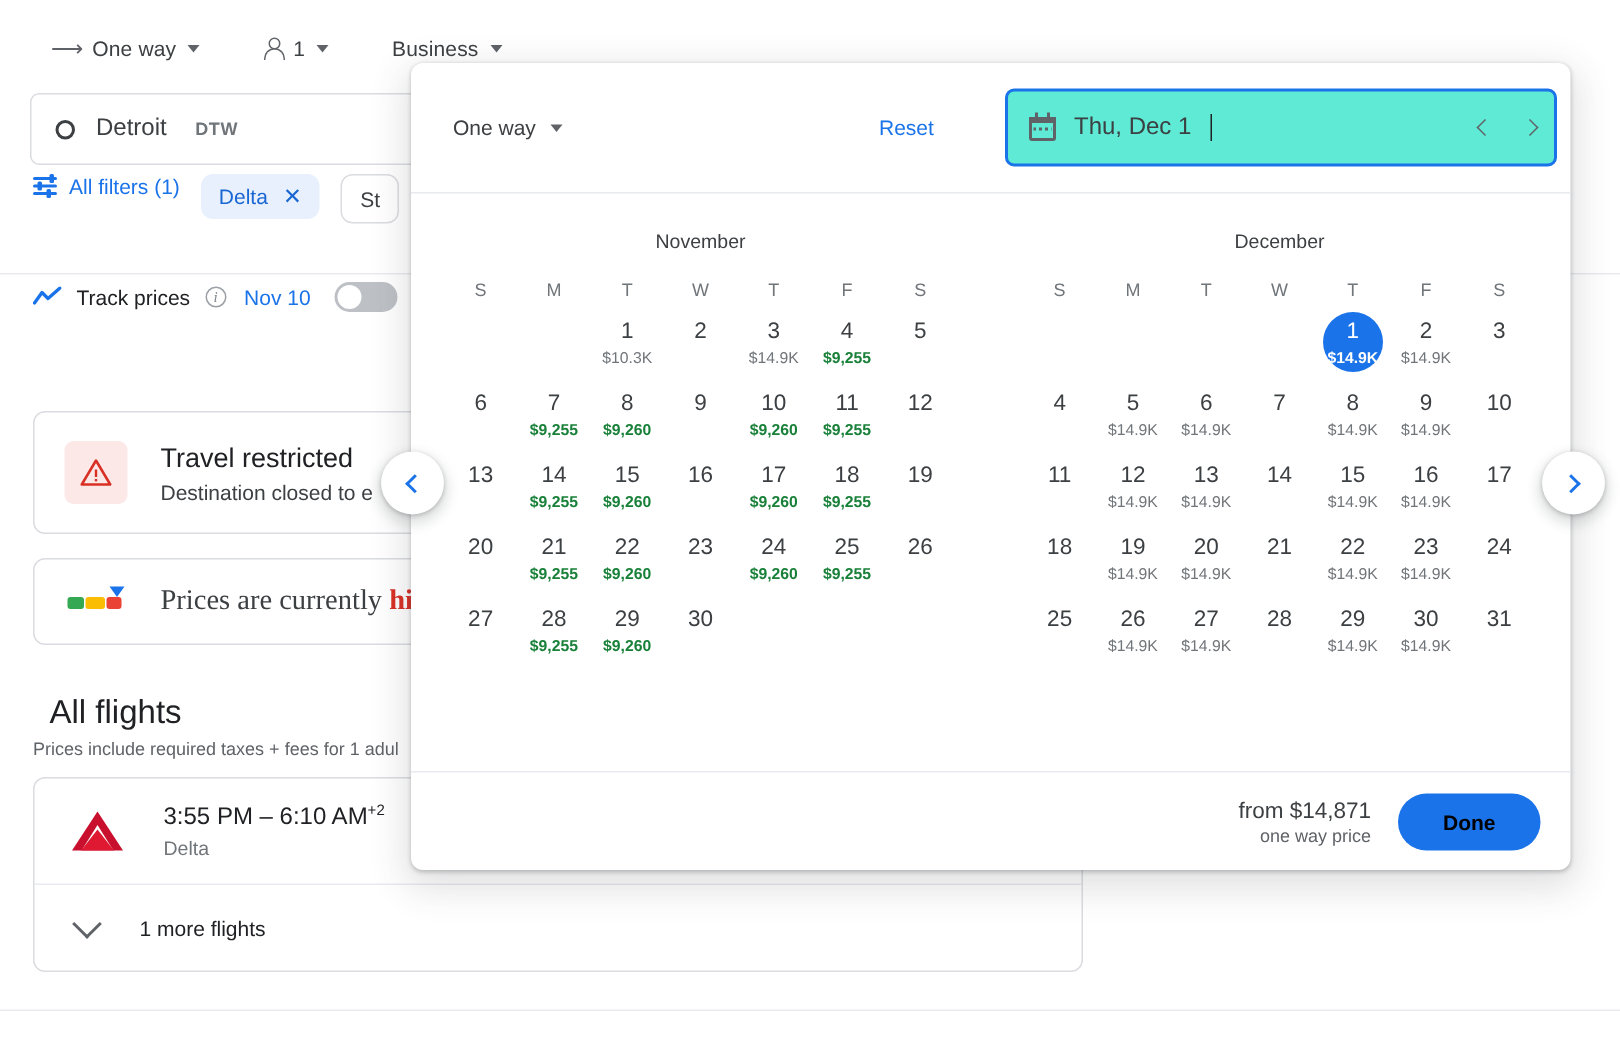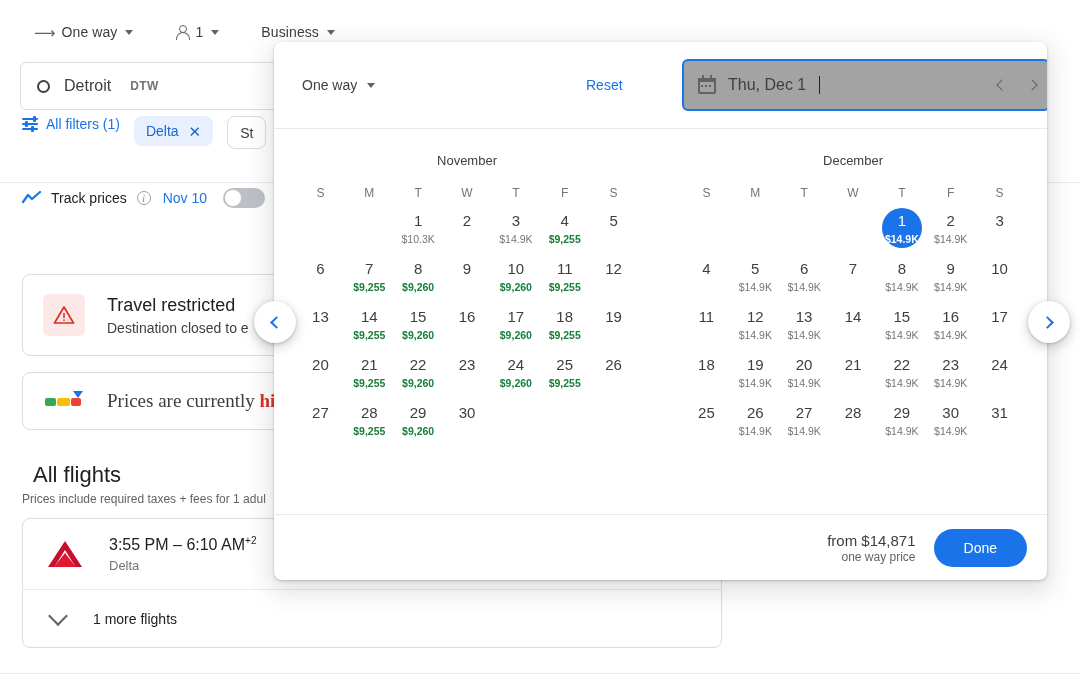--- a/index.html
+++ b/index.html
@@ -129,23 +129,23 @@
   .dialog {
     position:absolute; left:274px; top:42px; width:773px; height:538px;
     background:#fff; border-radius:8px;
     box-shadow:0 1px 3px rgba(60,64,67,.3), 0 8px 24px 4px rgba(60,64,67,.16);
     z-index:30; overflow:hidden;
   }
   .dlg-head { height:86px; display:flex; align-items:center; padding:0 28px; position:relative; }
   .oneway-sel { display:flex; align-items:center; gap:8px; font-size:14px; color:#3c4043; }
   .reset-link { position:absolute; left:312px; font-size:14px; color:#1a73e8; font-weight:500; }
   .date-field {
-    position:absolute; left:408px; top:17px; width:368px; height:52px;
+    position:absolute; left:396px; top:17px; width:368px; height:52px;
     border:2px solid #1a73e8; border-radius:6px; display:flex; align-items:center;
-    padding:0 14px; gap:12px; background:#a3a3a3;
+    padding:0 14px; gap:12px; background:#5eead4;
   }
   .cal-ico { width:18px;height:18px; position:relative; flex:none; }
   .cal-ico .body { position:absolute; left:0; top:2px; width:18px;height:16px;
      border:2px solid #5f6368; border-radius:2px; }
   .cal-ico .top { position:absolute; left:0; top:2px; width:18px; height:4px; background:#5f6368; }
   .cal-ico .pin { position:absolute; width:2px;height:4px;background:#5f6368;top:-1px; }
   .cal-ico .pin.p1{ left:4px;} .cal-ico .pin.p2{ left:12px;}
   .cal-ico .dots { position:absolute; left:3px; top:9px; width:12px; height:2px;
      background: repeating-linear-gradient(to right,#5f6368 0 2px, transparent 2px 4px); }
   .date-val { font-size:16px; color:#3c4043; }
@@ -176,21 +176,21 @@
 
   .dlg-foot {
     position:absolute; left:0; bottom:0; width:100%; height:66px;
     border-top:1px solid #e8eaed; display:flex; align-items:center; justify-content:flex-end;
     padding:16px 20px; gap:18px;
   }
   .foot-price { text-align:right; }
   .foot-from { font-size:15px; color:#3c4043; }
   .foot-sub { font-size:12px; color:#5f6368; margin-top:1px; }
   .done-btn {
-    background:#1a73e8; color:#ffffff; font-size:14px; font-weight:400;
+    background:#1a73e8; color:#000000; font-size:14px; font-weight:700;
     border:none; border-radius:20px; padding:11px 30px; cursor:pointer;
   }
 
   .page-bottom-line { position:absolute; left:0; top:673px; width:1080px; height:1px; background:#e8eaed; }
 </style>
 </head>
 <body>
 
 <div id="root">
 

